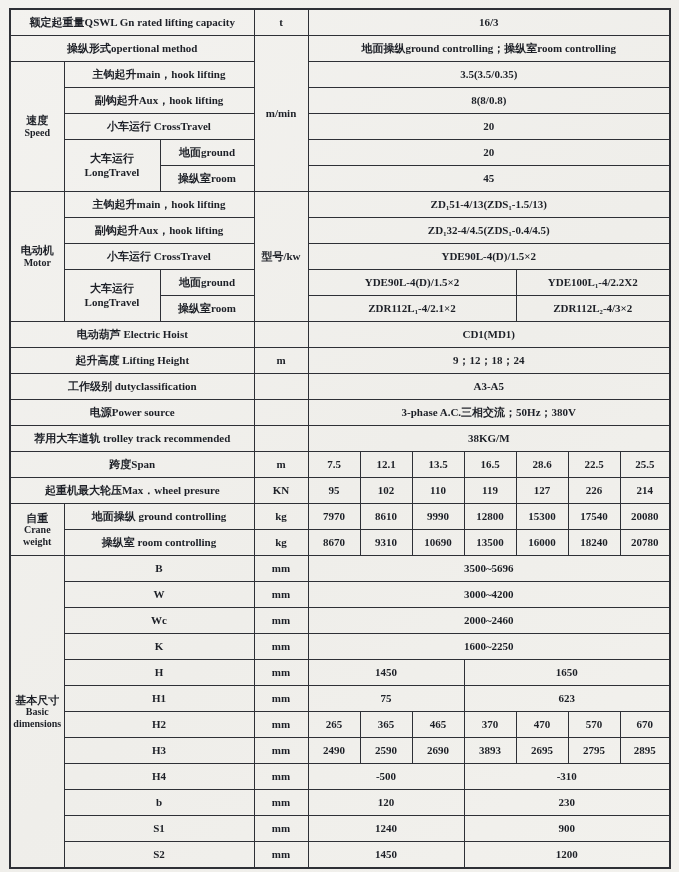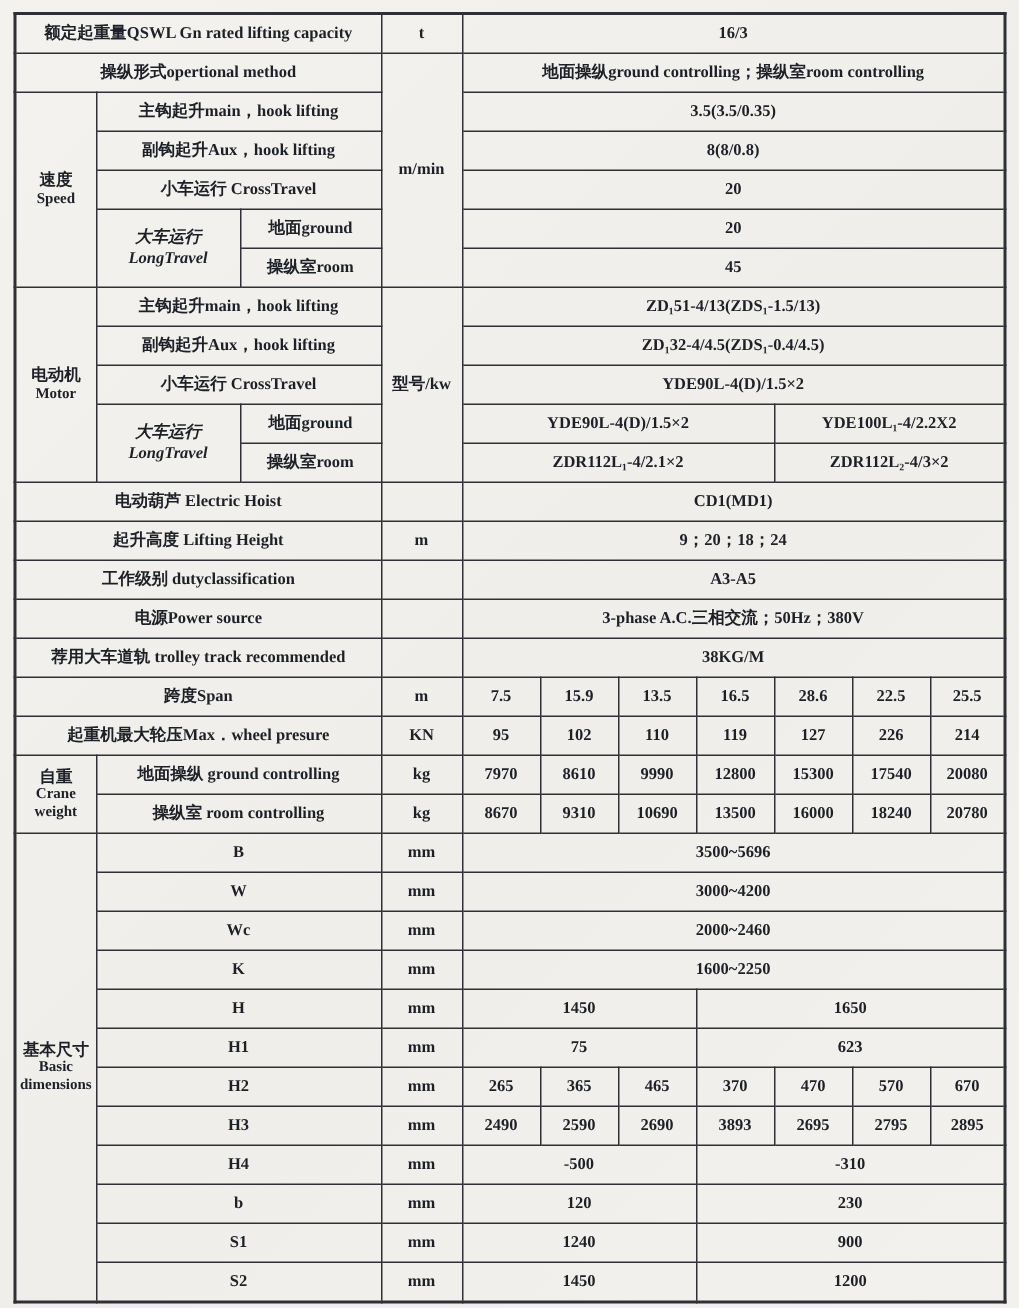--- a/index.html
+++ b/index.html
@@ -35,21 +35,21 @@
     font-weight: bold;
     font-size: 11px;
     color: #1d2027;
     line-height: 1.15;
     overflow: hidden;
     word-break: break-word;
   }
   td.group div { margin: 0; }
   td.group { font-size: 10.5px; margin-left: 16px; }
   td.group .en { font-size: 10px; }
-  td.subgroup div { line-height: 1.2; font-style: italic; }
+  td.subgroup div { line-height: 1.2; }
   td.sm { font-size: 9.5px; }
   td.unit { font-size: 10.5px; }
 </style>
 </head>
 <body>
 
 <div id="sheet">
   <table class="spec">
     <colgroup>
       <col style="width:54px">
@@ -141,21 +141,21 @@
 
     <tr>
       <td colspan="3">电动葫芦 Electric Hoist</td>
       <td class="unit"></td>
       <td colspan="7">CD1(MD1)</td>
     </tr>
 
     <tr>
       <td colspan="3">起升高度 Lifting Height</td>
       <td class="unit">m</td>
-      <td colspan="7">9；20；18；24</td>
+      <td colspan="7">9；12；18；24</td>
     </tr>
 
     <tr>
       <td colspan="3" class="sm">工作级别 dutyclassification</td>
       <td class="unit"></td>
       <td colspan="7">A3-A5</td>
     </tr>
 
     <tr>
       <td colspan="3">电源Power source</td>
@@ -166,21 +166,21 @@
     <tr>
       <td colspan="3">荐用大车道轨 trolley track recommended</td>
       <td class="unit"></td>
       <td colspan="7">38KG/M</td>
     </tr>
 
     <tr>
       <td colspan="3">跨度Span</td>
       <td class="unit">m</td>
       <td>7.5</td>
-      <td>15.9</td>
+      <td>12.1</td>
       <td>13.5</td>
       <td>16.5</td>
       <td>28.6</td>
       <td>22.5</td>
       <td>25.5</td>
     </tr>
 
     <tr>
       <td colspan="3">起重机最大轮压Max．wheel presure</td>
       <td class="unit">KN</td>

